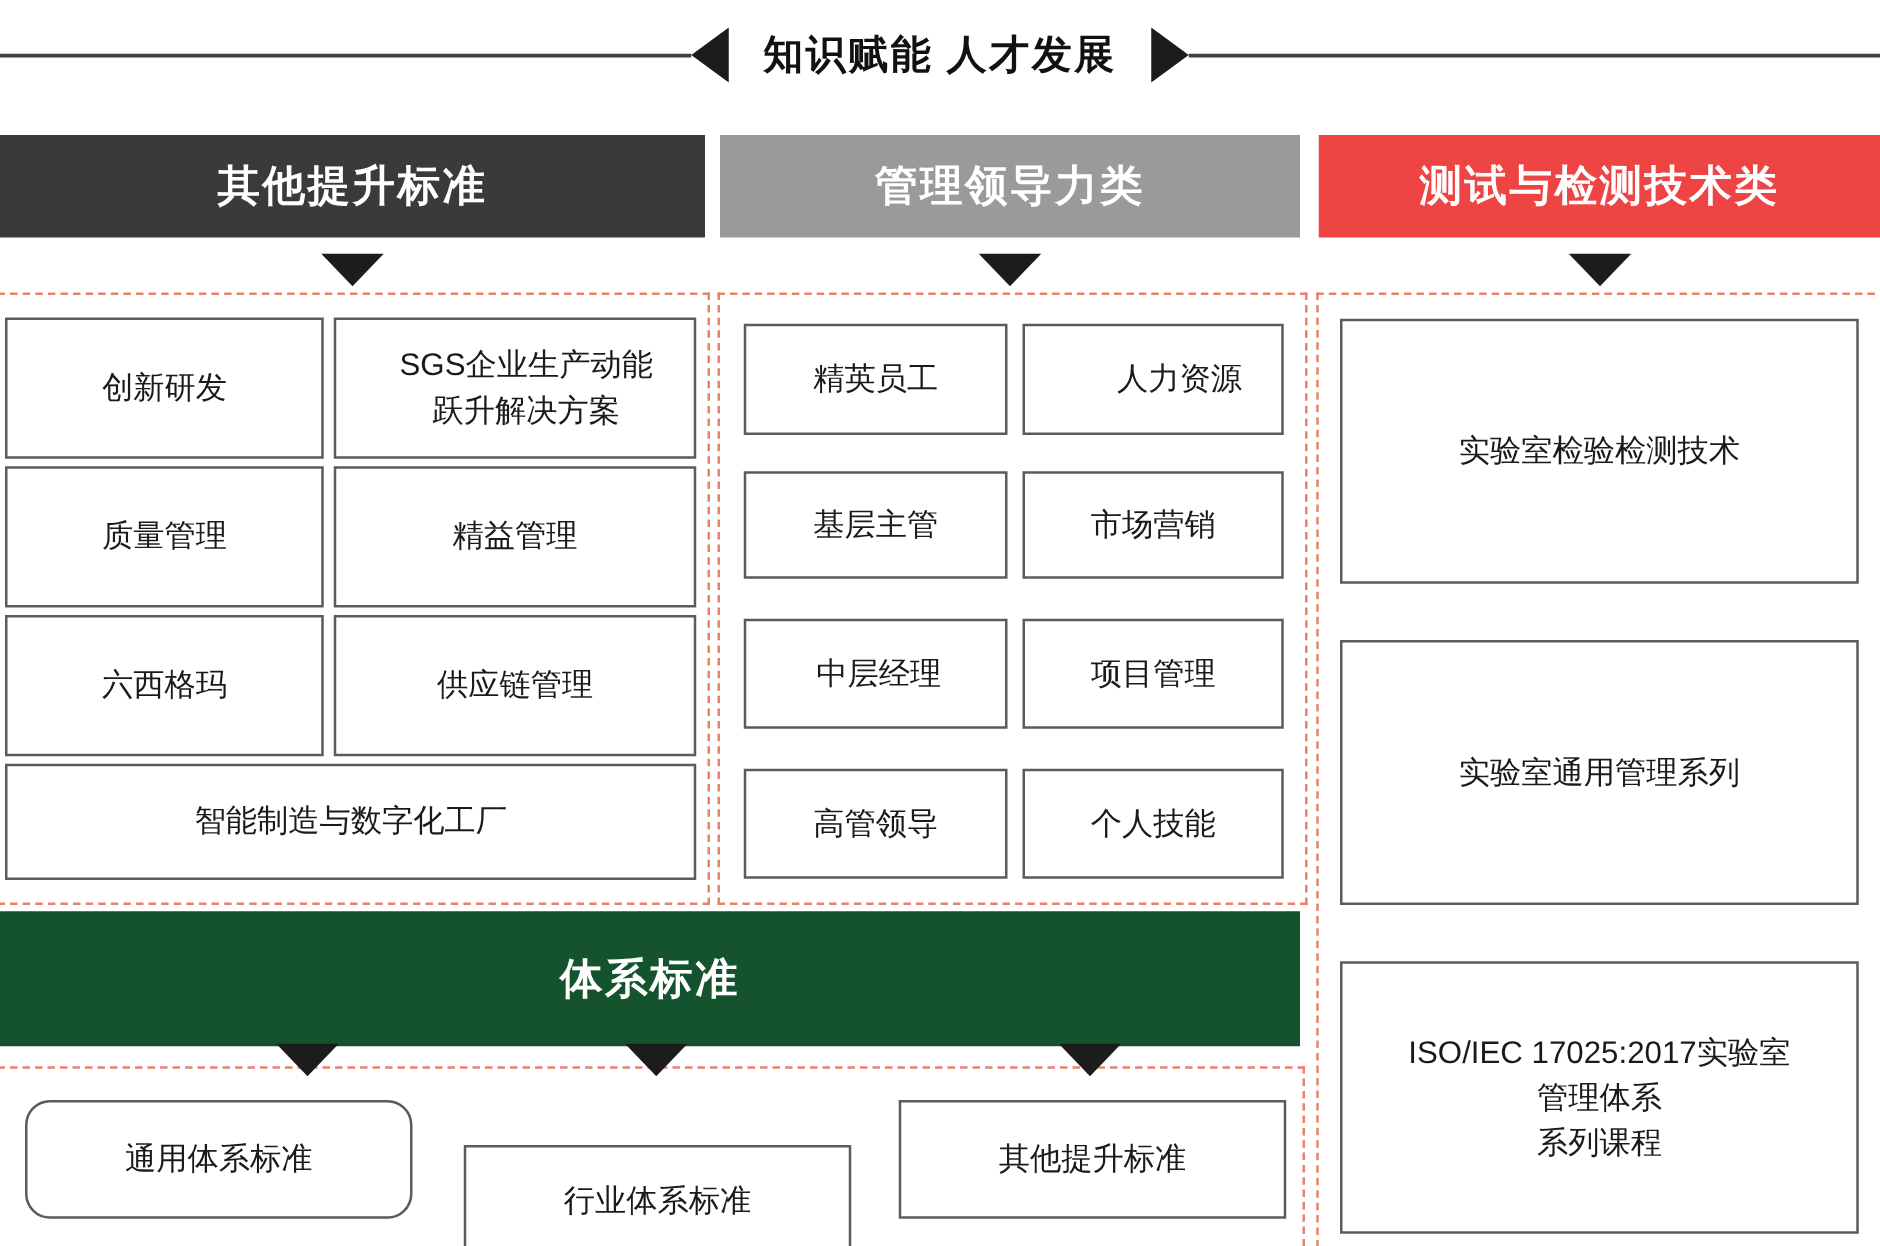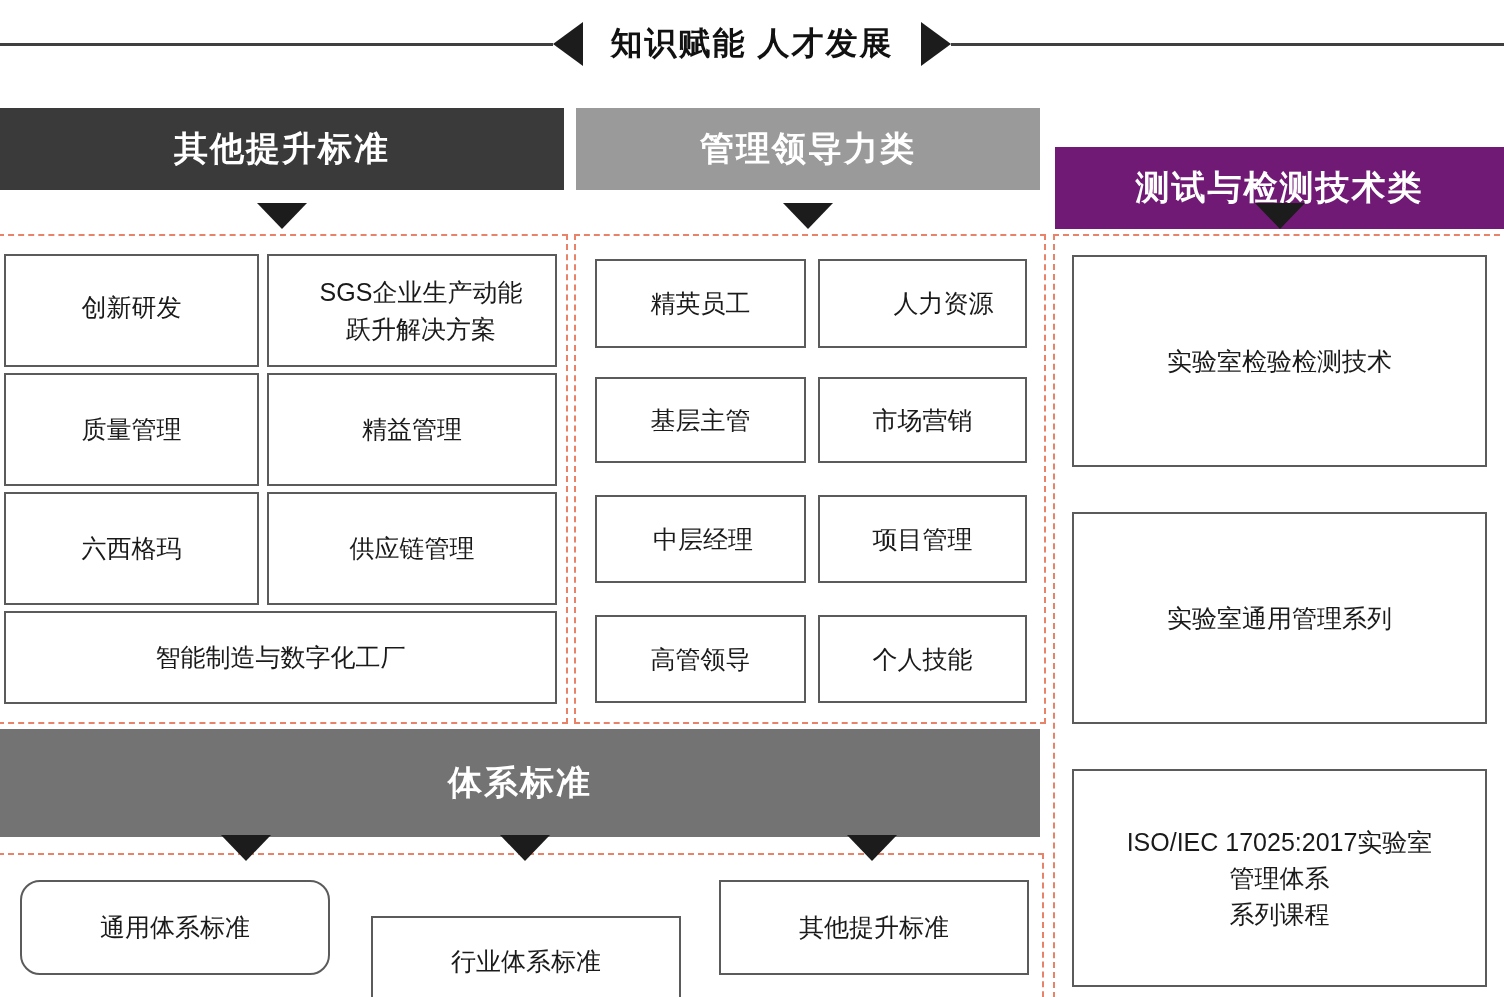--- a/index.html
+++ b/index.html
@@ -63,21 +63,21 @@
     display: flex;
     align-items: center;
     justify-content: center;
     color: #ffffff;
     font-size: 34px;
     font-weight: bold;
     letter-spacing: 2px;
   }
   #hdr-prod { left: 0px;    top: 108px; width: 564px;  background: #3a3a3a; }
   #hdr-mgmt { left: 576px;  top: 108px; width: 464px;  background: #9a9a9a; }
-  #hdr-test { left: 1055px; top: 108px; width: 449px;  background: #701a75; margin-top: 39px; }
+  #hdr-test { left: 1055px; top: 108px; width: 449px;  background: #ef4444; }
 
   
   .down-arrow {
     position: absolute;
     width: 0; height: 0;
     border-left: 25px solid transparent;
     border-right: 25px solid transparent;
     border-top: 26px solid #1c1c1c;
   }
 
@@ -106,21 +106,21 @@
   .cell.multi { flex-direction: column; }
   .cell .ln { display: block; }
 
   
   #band-standards {
     position: absolute;
     left: 0px;
     top: 729px;
     width: 1040px;
     height: 108px;
-    background: #737373;
+    background: #14532d;
     display: flex;
     align-items: center;
     justify-content: center;
     color: #ffffff;
     font-size: 34px;
     font-weight: bold;
     letter-spacing: 2px;
   }
 </style>
 </head>
@@ -140,21 +140,21 @@
 
 <div class="down-arrow" style="left:257px; top:203px;"></div>
 <div class="down-arrow" style="left:783px; top:203px;"></div>
 <div class="down-arrow" style="left:1255px; top:203px;"></div>
 
 <div class="dashed-box" style="left:-2px; top:234px; width:566px; height:486px;"></div>
 <div class="dashed-box" style="left:574px; top:234px; width:468px; height:486px;"></div>
 <div class="dashed-box" style="left:1053px; top:234px; width:453px; height:770px;"></div>
 <div class="dashed-box" style="left:-2px; top:853px; width:1042px; height:150px;"></div>
 
-<div class="cell" style="left:4px;   top:254px; width:255px; height:113px;font-family:Liberation Mono, monospace;">创新研发</div>
+<div class="cell" style="left:4px;   top:254px; width:255px; height:113px;">创新研发</div>
 
 <div class="cell multi" style="left:267px; top:254px; width:290px; height:113px;padding-left:24px;">
   <span class="ln">SGS企业生产动能</span>
   <span class="ln">跃升解决方案</span>
 </div>
 
 <div class="cell" style="left:4px;   top:373px; width:255px; height:113px;">质量管理</div>
 <div class="cell" style="left:267px; top:373px; width:290px; height:113px;">精益管理</div>
 
 <div class="cell" style="left:4px;   top:492px; width:255px; height:113px;">六西格玛</div>

